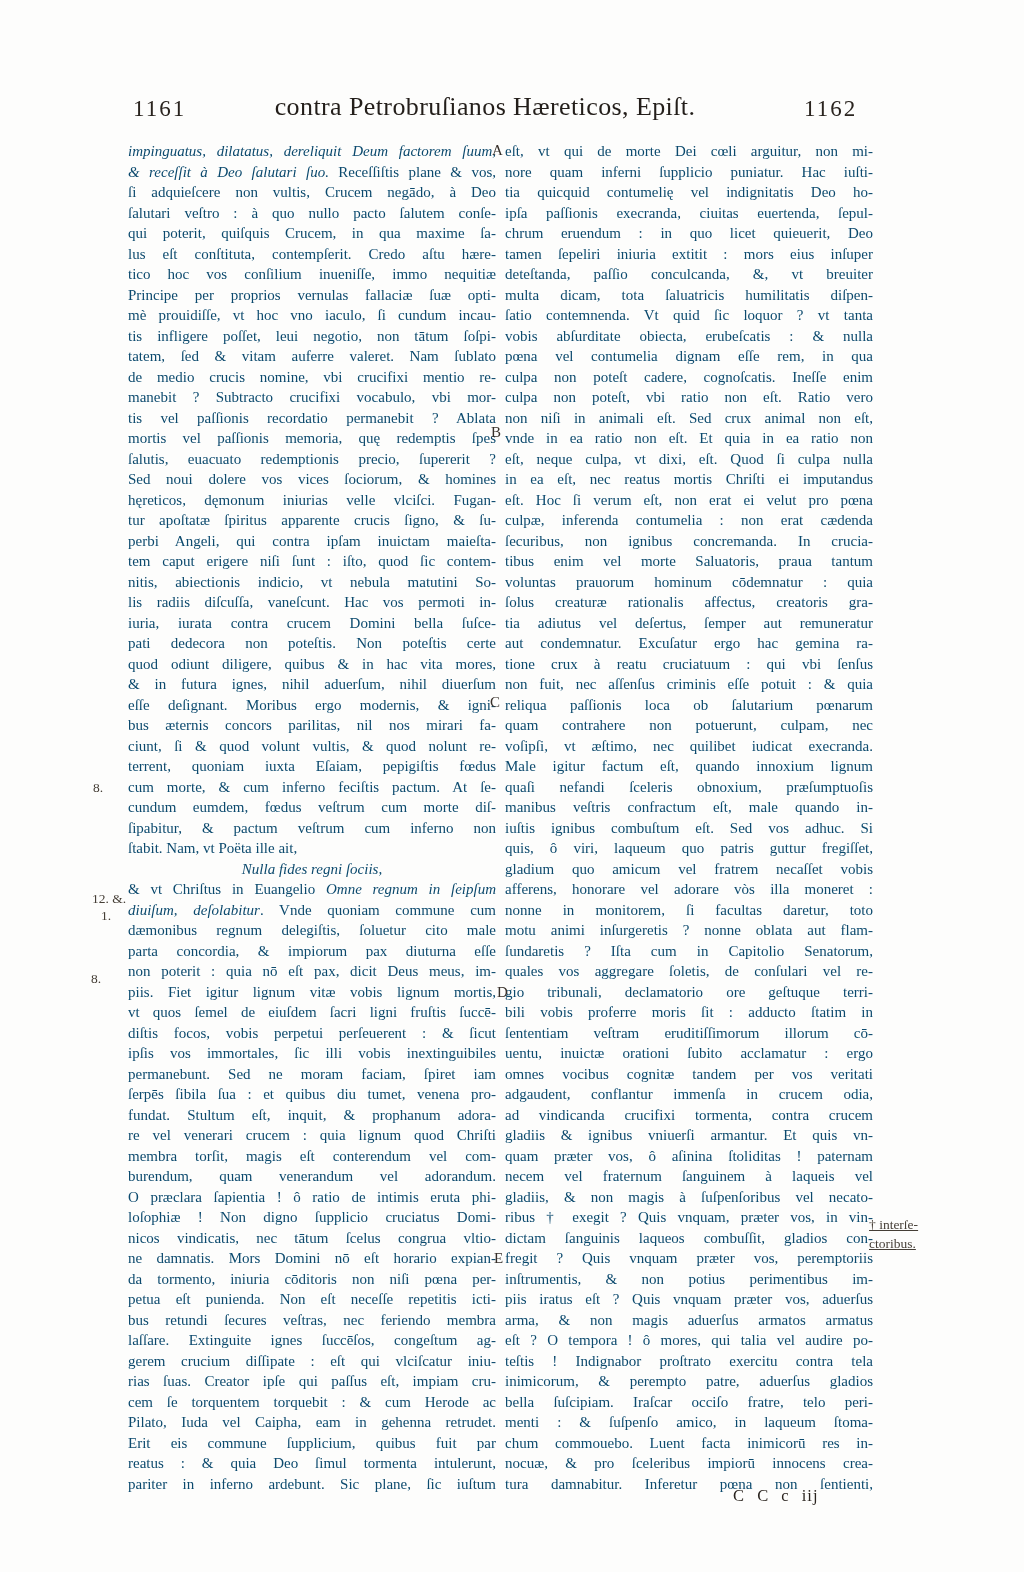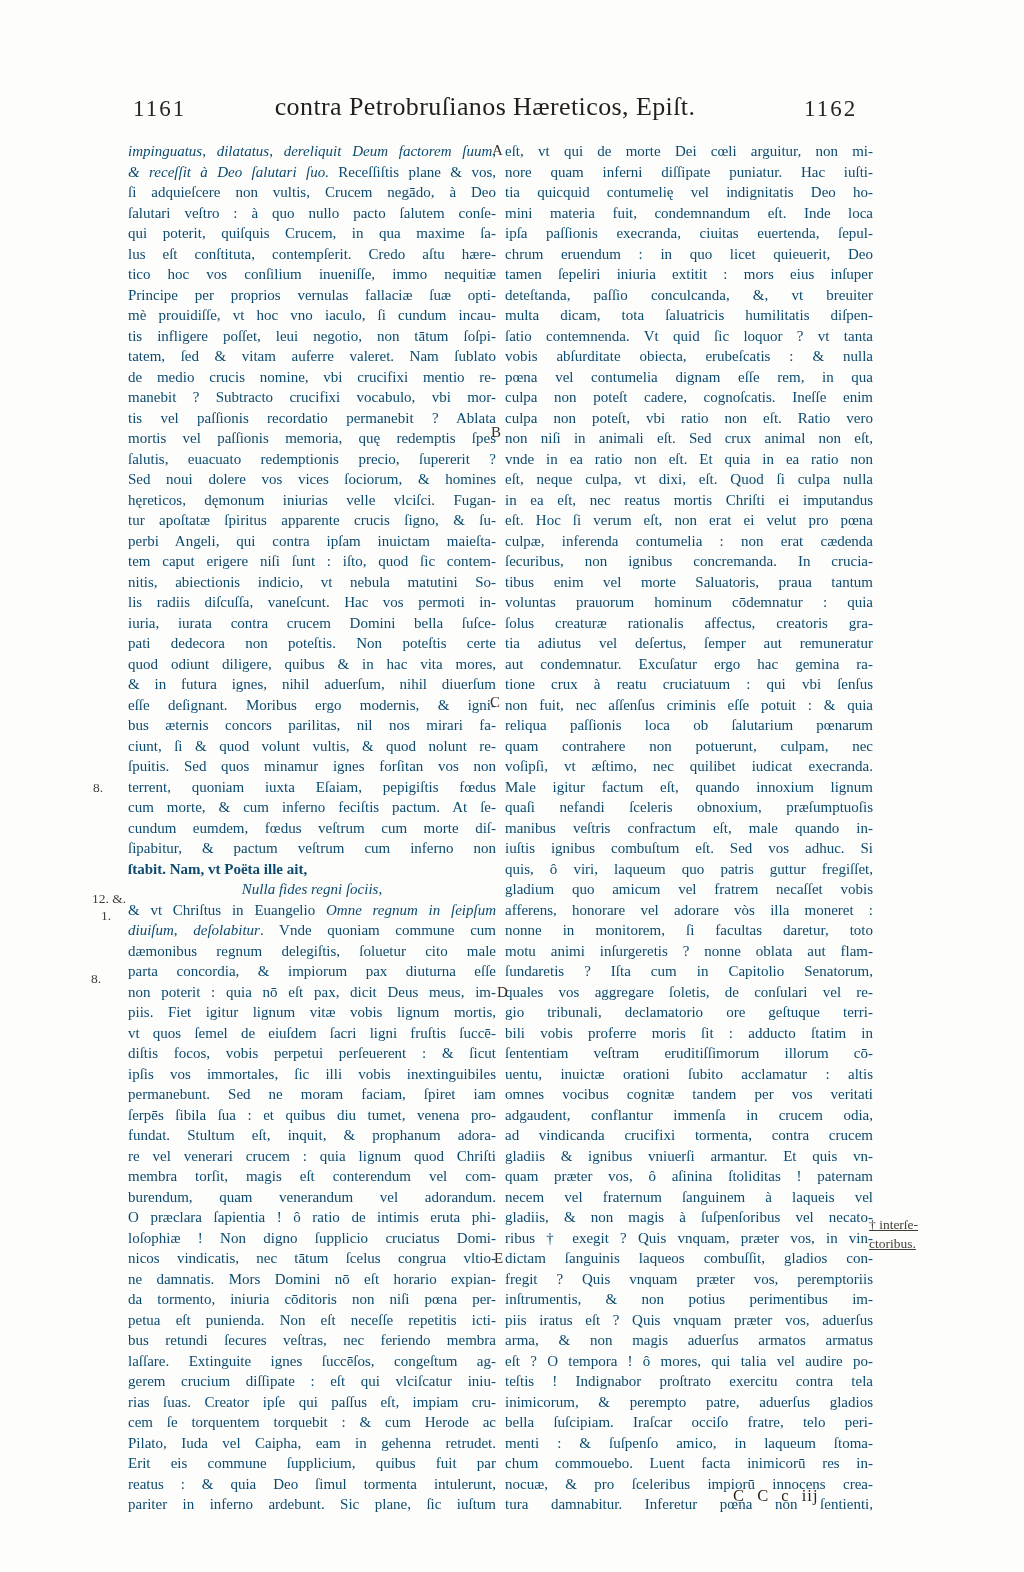--- a/index.html
+++ b/index.html
@@ -26,21 +26,21 @@
   
   .col{position:absolute;top:141px;width:368px;font-size:15px;color:#0c4a6e;}
   .colL{left:128px;}
   .colR{left:505px;}
   .ln{
     height:20.5px;line-height:20.5px;
     text-align:justify;text-align-last:justify;
     overflow:hidden;white-space:normal;
   }
   .ln.center{text-align:center;text-align-last:center;}
-  .ln.nojust{text-align:left;text-align-last:left;font-weight:bold;}
+  .ln.nojust{text-align:left;text-align-last:left;}
   .it{font-style:italic;}
   
   .sl{position:absolute;font-size:15px;color:#37302a;}
   .slA{left:492px;top:142px;}
   .slB{left:491px;top:424px;}
   .slC{left:490px;top:694px;}
   .slD{left:497px;top:984px;}
   .slE{left:494px;top:1250px;}
   
   .mnote{position:absolute;font-size:13.5px;color:#453e36;}
@@ -94,21 +94,20 @@
       <div class="ln"><span>tem caput erigere niſi ſunt : iſto, quod ſic contem-</span></div>
       <div class="ln"><span>nitis, abiectionis indicio, vt nebula matutini So-</span></div>
       <div class="ln"><span>lis radiis diſcuſſa, vaneſcunt. Hac vos permoti in-</span></div>
       <div class="ln"><span>iuria, iurata contra crucem Domini bella ſuſce-</span></div>
       <div class="ln"><span>pati dedecora non poteſtis. Non poteſtis certe</span></div>
       <div class="ln"><span>quod odiunt diligere, quibus &amp; in hac vita mores,</span></div>
       <div class="ln"><span>&amp; in futura ignes, nihil aduerſum, nihil diuerſum</span></div>
       <div class="ln"><span>eſſe deſignant. Moribus ergo modernis, &amp; igni-</span></div>
       <div class="ln"><span>bus æternis concors parilitas, nil nos mirari fa-</span></div>
       <div class="ln"><span>ciunt, ſi &amp; quod volunt vultis, &amp; quod nolunt re-</span></div>
-      <div class="ln"><span>ſpuitis. Sed quos minamur ignes forſitan vos non</span></div>
       <div class="ln"><span>terrent, quoniam iuxta Eſaiam, pepigiſtis fœdus</span></div>
       <div class="ln"><span>cum morte, &amp; cum inferno feciſtis pactum. At ſe-</span></div>
       <div class="ln"><span>cundum eumdem, fœdus veſtrum cum morte diſ-</span></div>
       <div class="ln"><span>ſipabitur, &amp; pactum veſtrum cum inferno non</span></div>
       <div class="ln nojust"><span>ſtabit. Nam, vt Poëta ille ait,</span></div>
       <div class="ln center"><span class="it">Nulla fides regni ſociis,</span></div>
       <div class="ln"><span>&amp; vt Chriſtus in Euangelio </span><span class="it">Omne regnum in ſeipſum</span></div>
       <div class="ln"><span class="it">diuiſum, deſolabitur</span><span>. Vnde quoniam commune cum</span></div>
       <div class="ln"><span>dæmonibus regnum delegiſtis, ſoluetur cito male</span></div>
       <div class="ln"><span>parta concordia, &amp; impiorum pax diuturna eſſe</span></div>
@@ -134,23 +133,22 @@
       <div class="ln"><span>gerem crucium diſſipate : eſt qui vlciſcatur iniu-</span></div>
       <div class="ln"><span>rias ſuas. Creator ipſe qui paſſus eſt, impiam cru-</span></div>
       <div class="ln"><span>cem ſe torquentem torquebit : &amp; cum Herode ac</span></div>
       <div class="ln"><span>Pilato, Iuda vel Caipha, eam in gehenna retrudet.</span></div>
       <div class="ln"><span>Erit eis commune ſupplicium, quibus fuit par</span></div>
       <div class="ln"><span>reatus : &amp; quia Deo ſimul tormenta intulerunt,</span></div>
       <div class="ln"><span>pariter in inferno ardebunt. Sic plane, ſic iuſtum</span></div>
     </div>
   <div class="col colR">
       <div class="ln"><span>eſt, vt qui de morte Dei cœli arguitur, non mi-</span></div>
-      <div class="ln"><span>nore quam inferni diſſipate puniatur. Hac iuſti-</span></div>
+      <div class="ln"><span>nore quam inferni ſupplicio puniatur. Hac iuſti-</span></div>
       <div class="ln"><span>tia quicquid contumelię vel indignitatis Deo ho-</span></div>
-      <div class="ln"><span>mini materia fuit, condemnandum eſt. Inde loca</span></div>
       <div class="ln"><span>ipſa paſſionis execranda, ciuitas euertenda, ſepul-</span></div>
       <div class="ln"><span>chrum eruendum : in quo licet quieuerit, Deo</span></div>
       <div class="ln"><span>tamen ſepeliri iniuria extitit : mors eius inſuper</span></div>
       <div class="ln"><span>deteſtanda, paſſio conculcanda, &amp;, vt breuiter</span></div>
       <div class="ln"><span>multa dicam, tota ſaluatricis humilitatis diſpen-</span></div>
       <div class="ln"><span>ſatio contemnenda. Vt quid ſic loquor ? vt tanta</span></div>
       <div class="ln"><span>vobis abſurditate obiecta, erubeſcatis : &amp; nulla</span></div>
       <div class="ln"><span>pœna vel contumelia dignam eſſe rem, in qua</span></div>
       <div class="ln"><span>culpa non poteſt cadere, cognoſcatis. Ineſſe enim</span></div>
       <div class="ln"><span>culpa non poteſt, vbi ratio non eſt. Ratio vero</span></div>
@@ -178,21 +176,21 @@
       <div class="ln"><span>quis, ô viri, laqueum quo patris guttur fregiſſet,</span></div>
       <div class="ln"><span>gladium quo amicum vel fratrem necaſſet vobis</span></div>
       <div class="ln"><span>afferens, honorare vel adorare vòs illa moneret :</span></div>
       <div class="ln"><span>nonne in monitorem, ſi facultas daretur, toto</span></div>
       <div class="ln"><span>motu animi inſurgeretis ? nonne oblata aut flam-</span></div>
       <div class="ln"><span>ſundaretis ? Iſta cum in Capitolio Senatorum,</span></div>
       <div class="ln"><span>quales vos aggregare ſoletis, de conſulari vel re-</span></div>
       <div class="ln"><span>gio tribunali, declamatorio ore geſtuque terri-</span></div>
       <div class="ln"><span>bili vobis proferre moris ſit : adducto ſtatim in</span></div>
       <div class="ln"><span>ſententiam veſtram eruditiſſimorum illorum cō-</span></div>
-      <div class="ln"><span>uentu, inuictæ orationi ſubito acclamatur : altis</span></div>
+      <div class="ln"><span>uentu, inuictæ orationi ſubito acclamatur : ergo</span></div>
       <div class="ln"><span>omnes vocibus cognitæ tandem per vos veritati</span></div>
       <div class="ln"><span>adgaudent, conflantur immenſa in crucem odia,</span></div>
       <div class="ln"><span>ad vindicanda crucifixi tormenta, contra crucem</span></div>
       <div class="ln"><span>gladiis &amp; ignibus vniuerſi armantur. Et quis vn-</span></div>
       <div class="ln"><span>quam præter vos, ô aſinina ſtoliditas ! paternam</span></div>
       <div class="ln"><span>necem vel fraternum ſanguinem à laqueis vel</span></div>
       <div class="ln"><span>gladiis, &amp; non magis à ſuſpenſoribus vel necato-</span></div>
       <div class="ln"><span>ribus † exegit ? Quis vnquam, præter vos, in vin-</span></div>
       <div class="ln"><span>dictam ſanguinis laqueos combuſſit, gladios con-</span></div>
       <div class="ln"><span>fregit ? Quis vnquam præter vos, peremptoriis</span></div>

